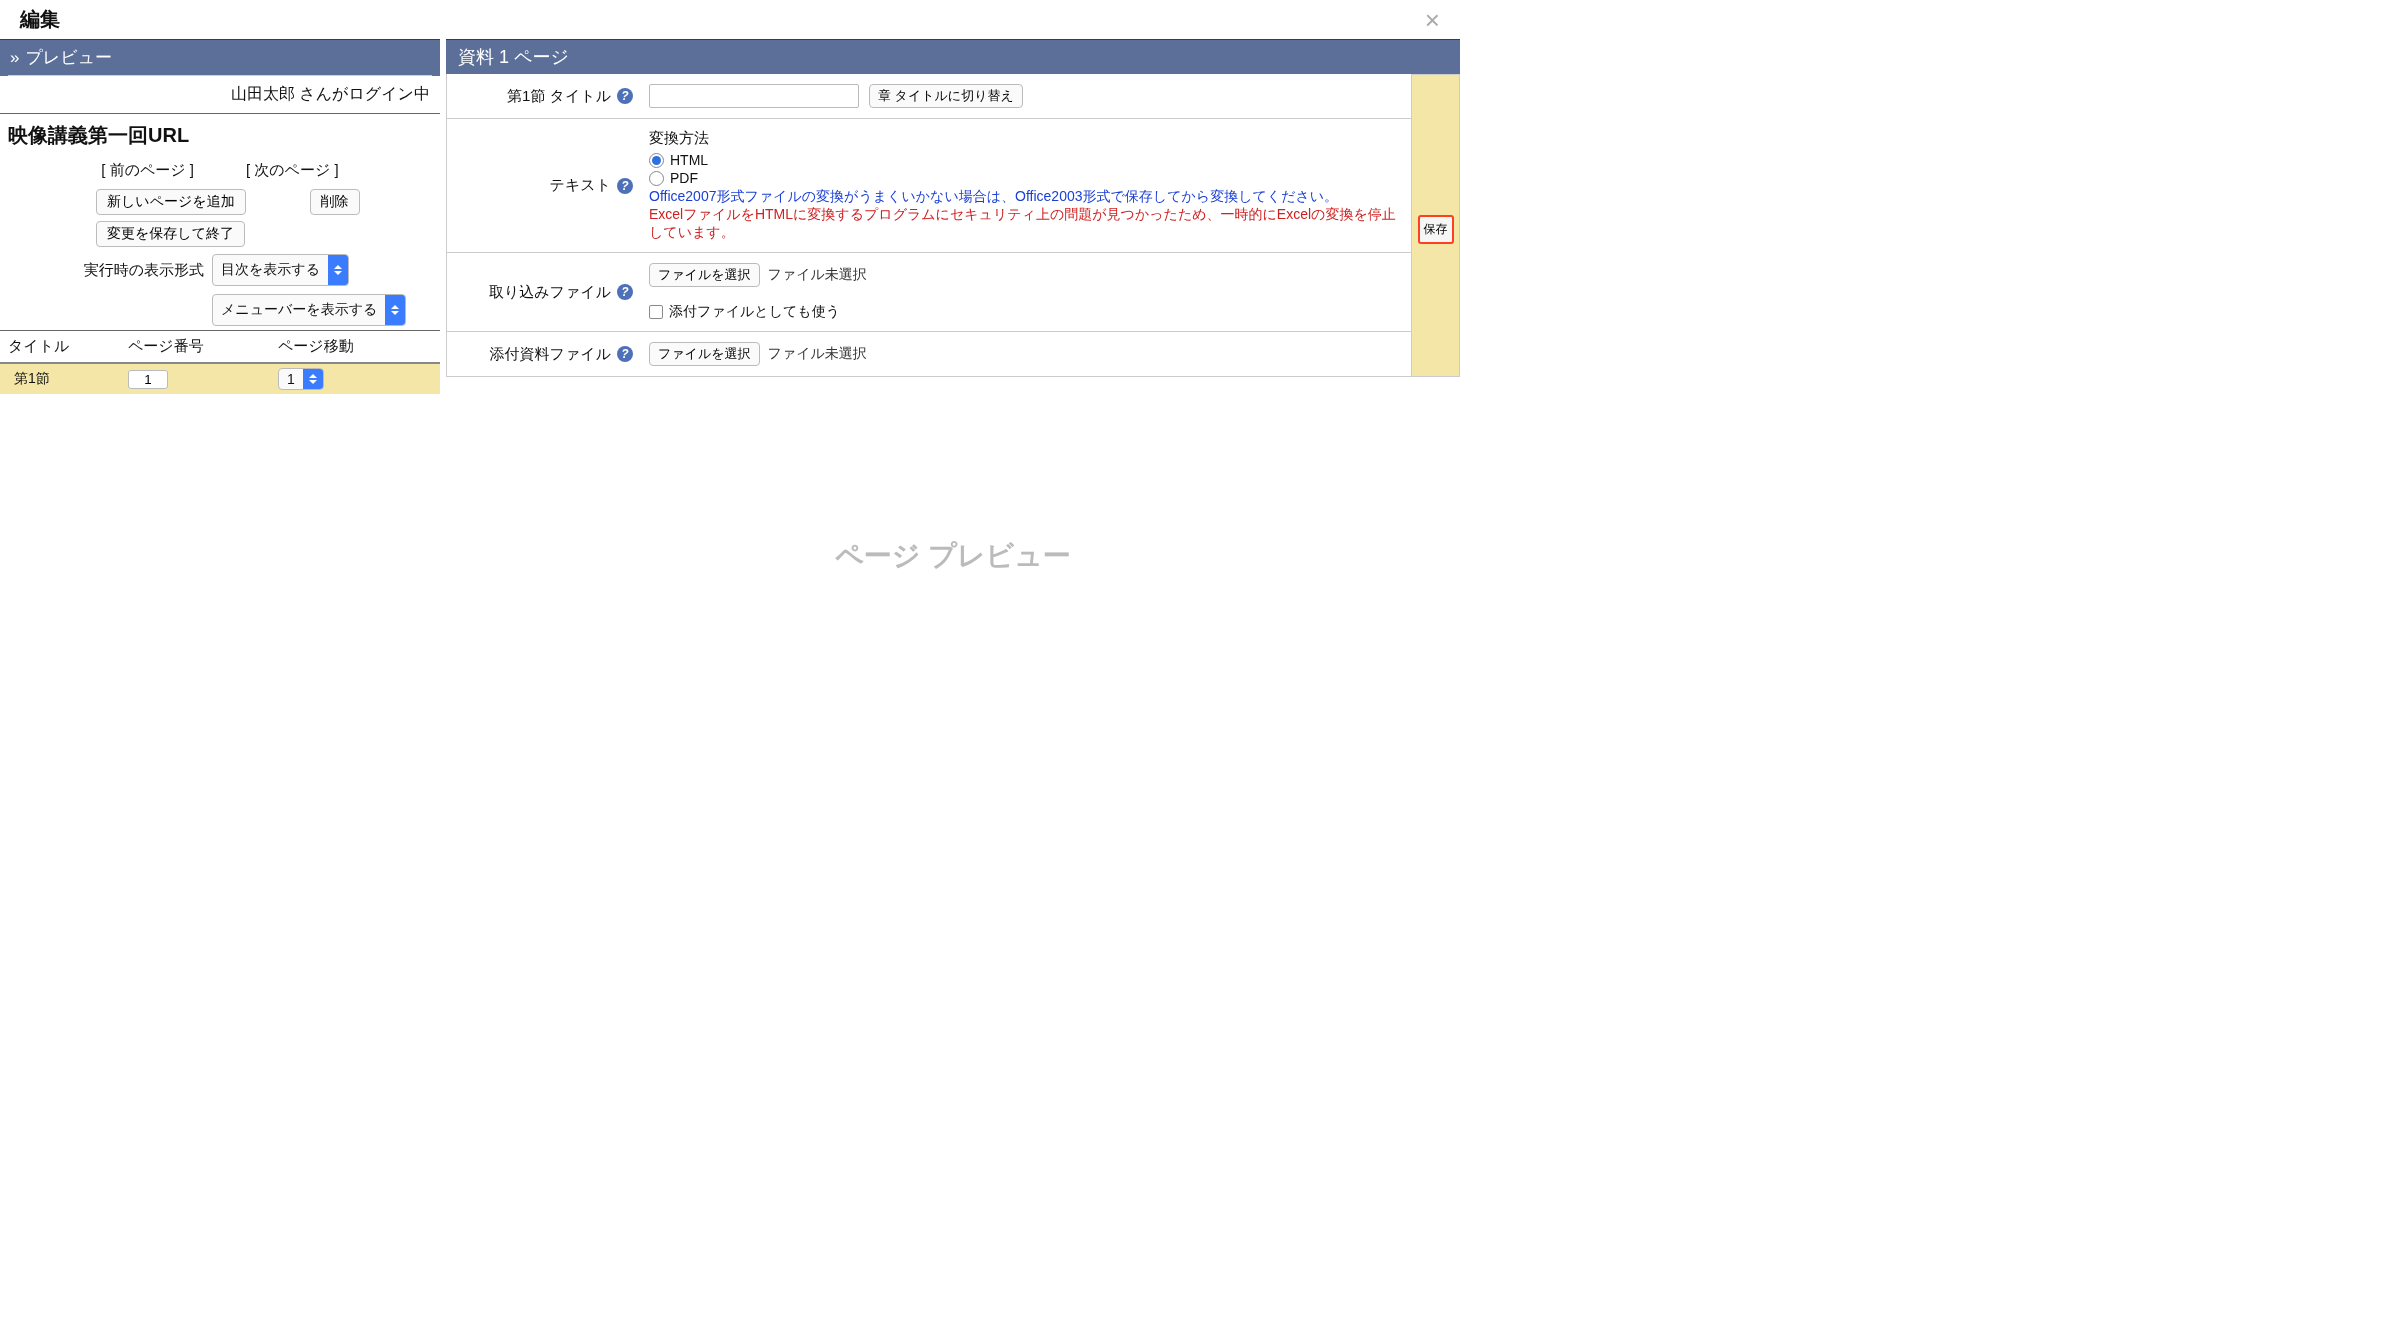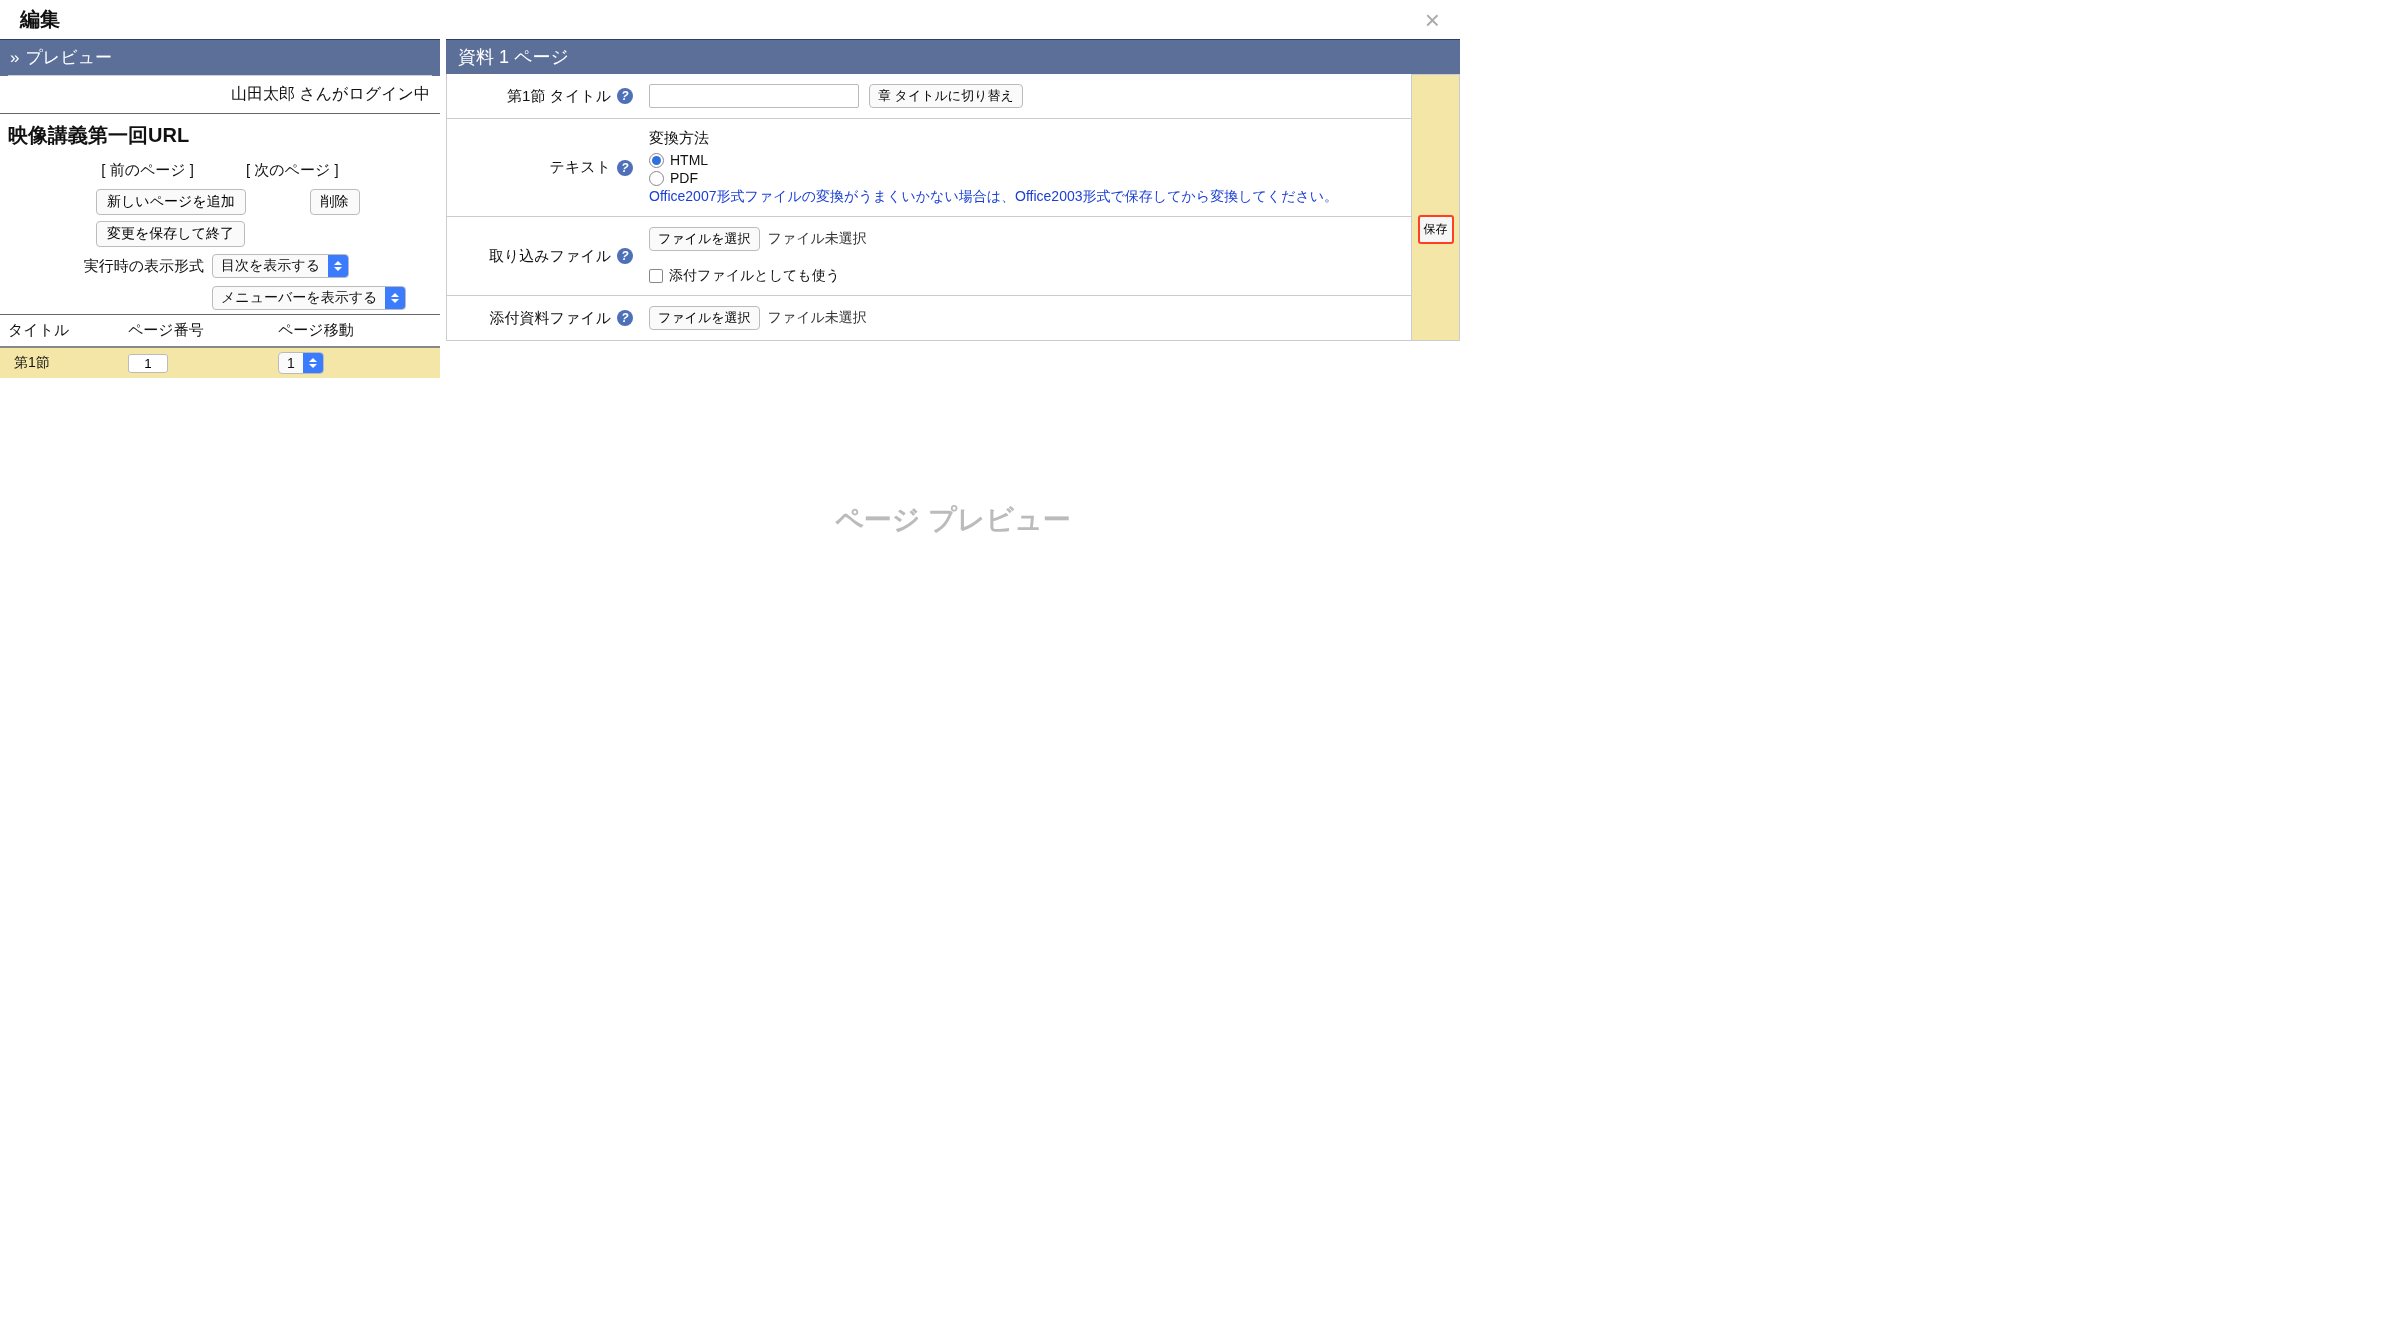--- a/index.html
+++ b/index.html
@@ -77,21 +77,21 @@
     font-size: 14px;
     cursor: pointer;
   }
   .btn-sm { padding: 2px 8px; font-size: 13px; }
 
   .select-wrap {
     display: inline-flex; align-items: stretch;
     border: 1px solid #bbb; border-radius: 4px;
     background: #fafafa;
     font-size: 14px;
-    height: 24px;
+    height: 32px;
     vertical-align: middle;
   }
   .select-wrap .sel-label { padding: 2px 8px; display: inline-flex; align-items: center; }
   .select-wrap .sel-btn {
     width: 20px; background: #3b7cff; border-radius: 0 3px 3px 0;
     display: inline-flex; flex-direction: column; justify-content: center; align-items: center;
   }
   .sel-btn .caret-up, .sel-btn .caret-down {
     width: 0; height: 0; border-left: 4px solid transparent; border-right: 4px solid transparent;
   }
@@ -354,20 +354,21 @@
                 <div class="hdr">変換方法</div>
                 <div class="radio-row">
                   <span class="radio checked"></span>
                   <span>HTML</span>
                 </div>
                 <div class="radio-row">
                   <span class="radio"></span>
                   <span>PDF</span>
                 </div>
                 <div class="link-blue">Office2007形式ファイルの変換がうまくいかない場合は、Office2003形式で保存してから変換してください。</div>
+                <div class="warn-red">ExcelファイルをHTMLに変換するプログラムにセキュリティ上の問題が見つかったため、一時的にExcelの変換を停止しています。</div>
               </div>
             </div>
           </div>
 
           <div class="erow">
             <div class="elabel">
               <span>取り込みファイル</span>
               <span class="help-icon">?</span>
             </div>
             <div class="econtent" style="flex-direction:column; align-items:flex-start;">

